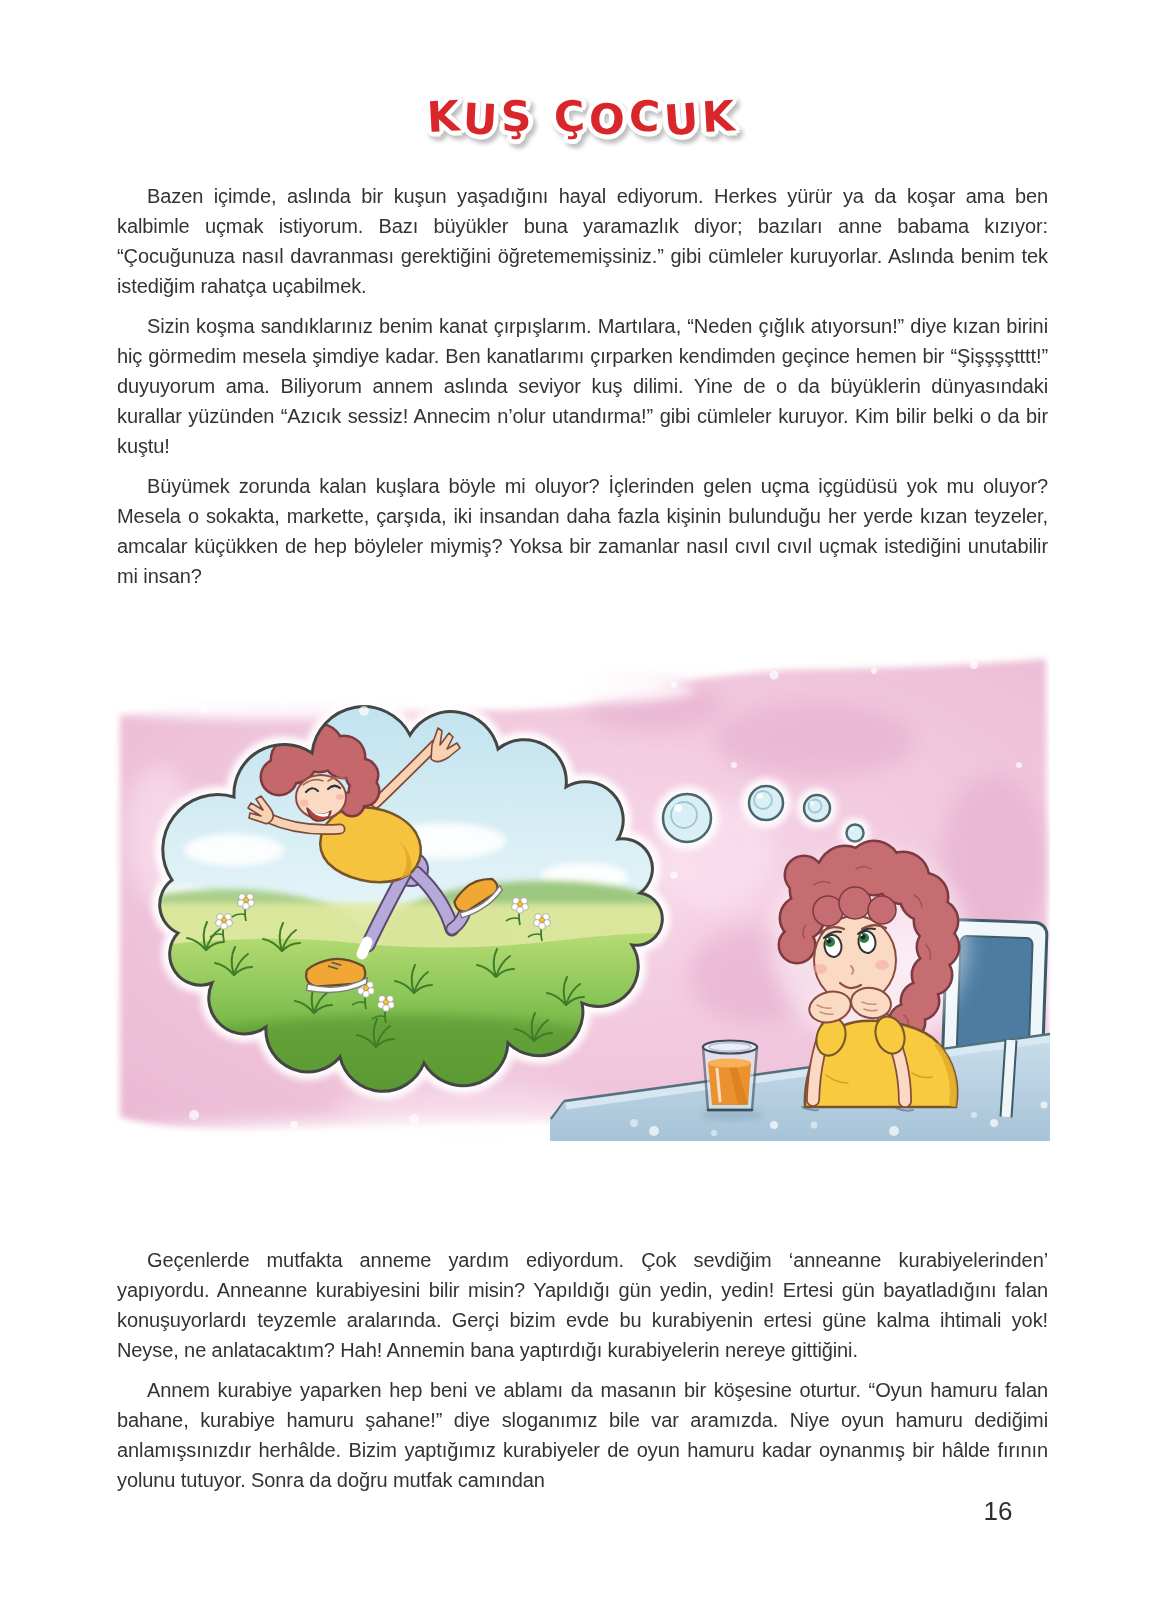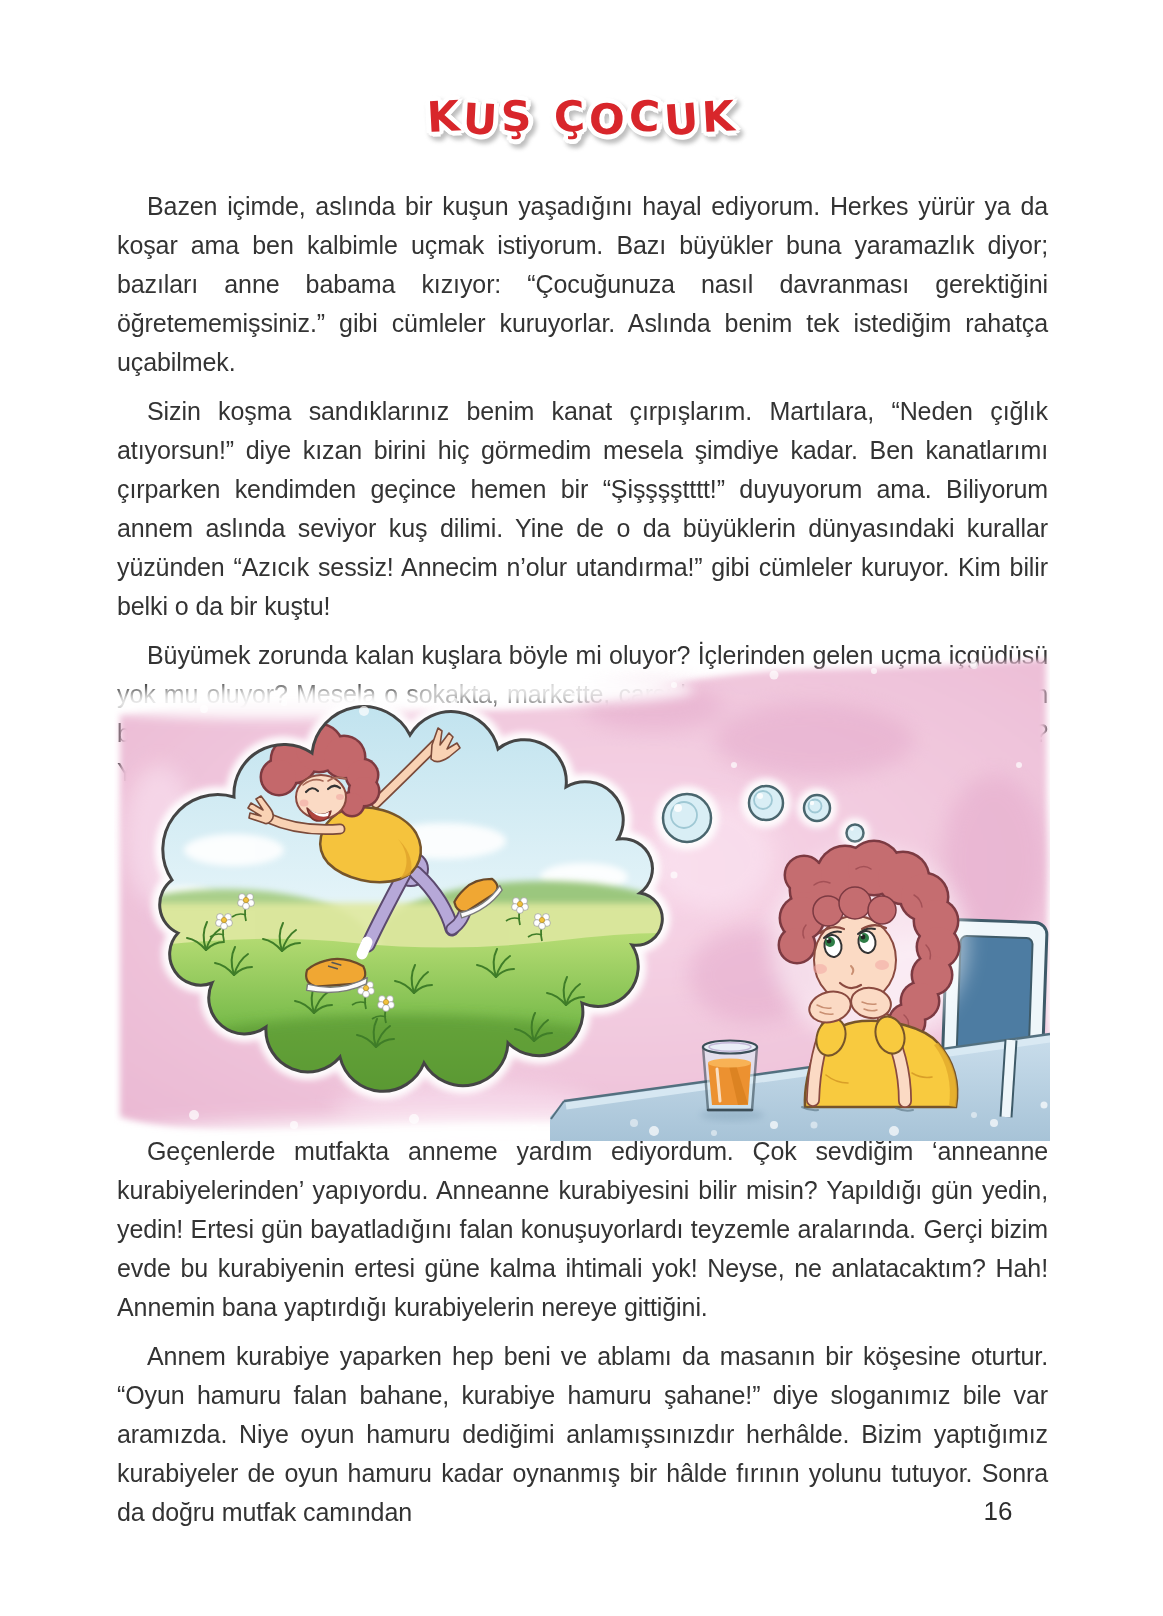--- a/index.html
+++ b/index.html
@@ -16,24 +16,24 @@
       -3px -3px 0 #fff, 3px -3px 0 #fff, -3px 3px 0 #fff, 3px 3px 0 #fff,
       -4px 0 0 #fff, 4px 0 0 #fff, 0 -4px 0 #fff, 0 4px 0 #fff,
       -4px -2px 0 #fff, 4px 2px 0 #fff, -2px 4px 0 #fff, 2px -4px 0 #fff,
       -5px 1px 0 #fff, 5px -1px 0 #fff, 1px 5px 0 #fff, -1px -5px 0 #fff;
     filter:drop-shadow(3px 4px 2px rgba(110,110,110,0.45));
   }
   .title span{display:inline-block;}
 
   .textblock{position:absolute;left:117px;width:931px;}
   .textblock-a{top:181px;}
-  .textblock-b{top:1126px;}
+  .textblock-b{top:1245px;}
   .textblock p{
-    margin:6px 0 10px 0;
-    font-size:25px;line-height:39px;color:#333333;
+    margin:0 0 10px 0;
+    font-size:20px;line-height:30px;color:#333333;
     text-align:justify;text-indent:30px;letter-spacing:-0.1px;
   }
 
   .figure{position:absolute;left:114px;top:645px;width:936px;height:496px;margin:0;}
   .figure svg{display:block;width:936px;height:496px;}
 
   .pageno{
     position:absolute;left:943px;top:1496px;width:110px;
     text-align:center;font-size:26px;color:#2d2d2d;
   }

